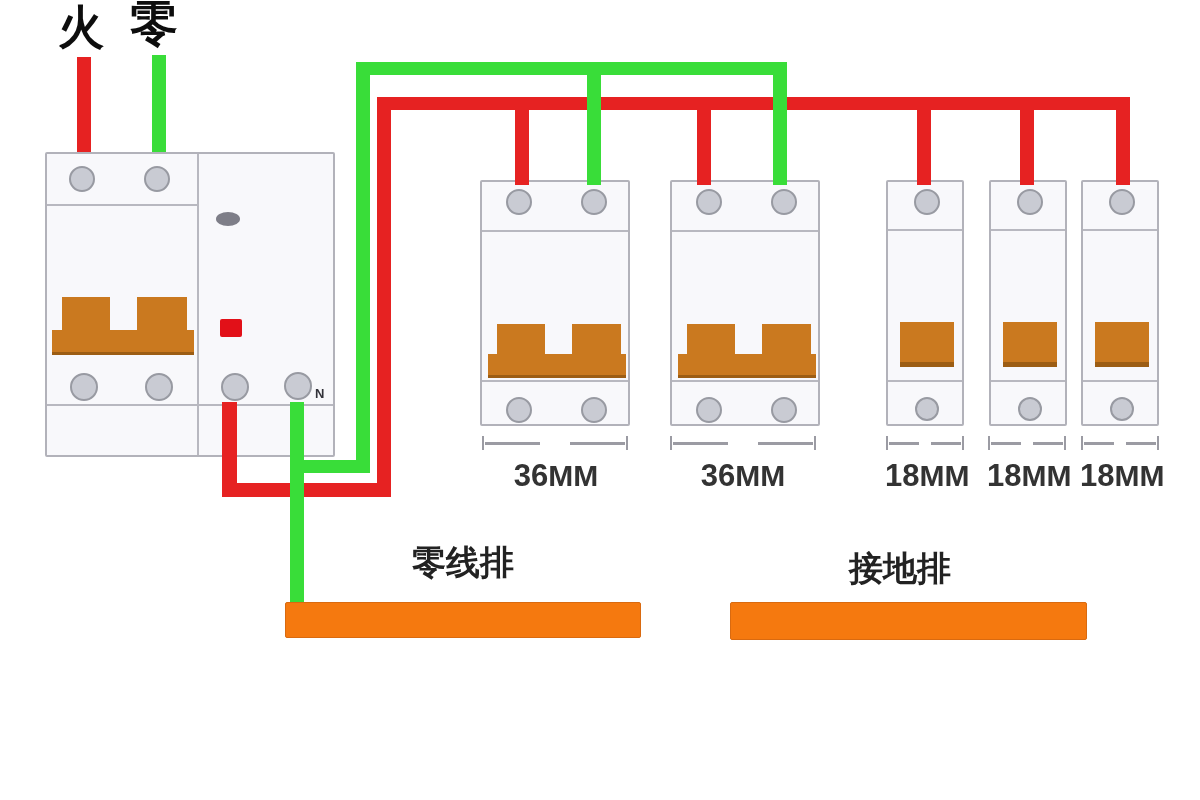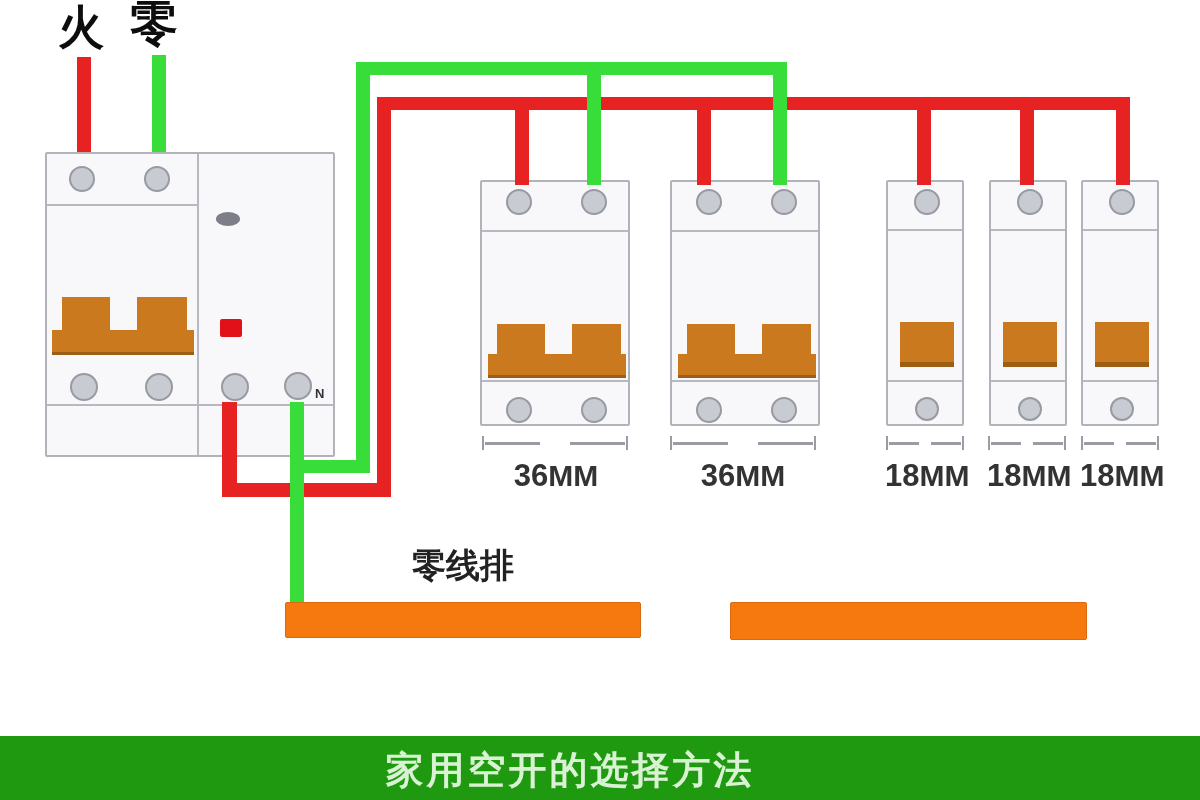--- a/index.html
+++ b/index.html
@@ -197,22 +197,20 @@
       <i class="seg-r"></i>
       <i class="tick-r"></i>
     </div>
 
   <div class="dim-label" style="left:476px;top:460px;width:160px;"><span class="val">36</span><span class="unit">MM</span></div>
   <div class="dim-label" style="left:663px;top:460px;width:160px;"><span class="val">36</span><span class="unit">MM</span></div>
   <div class="dim-label" style="left:885px;top:460px;width:80px;"><span class="val">18</span><span class="unit">MM</span></div>
   <div class="dim-label" style="left:987px;top:460px;width:80px;"><span class="val">18</span><span class="unit">MM</span></div>
   <div class="dim-label" style="left:1080px;top:460px;width:80px;"><span class="val">18</span><span class="unit">MM</span></div>
 
-  <div class="busbar-label" style="left:363px;top:548px;width:200px;">零线排</div>
+  <div class="busbar-label" style="left:363px;top:548px;width:200px;font-family:Liberation Mono, monospace;">零线排</div>
+  <div class="busbar-label" style="left:800px;top:551px;width:200px;">接地排</div>
 
   <div class="busbar" style="left:285px;top:602px;width:356px;height:36px;"></div>
   <div class="busbar" style="left:730px;top:602px;width:357px;height:38px;"></div>
 
-  <div class="banner">
-    <span>家用空开的选择方法</span>
-  </div>
 
 </div>
 
 </body></html>

